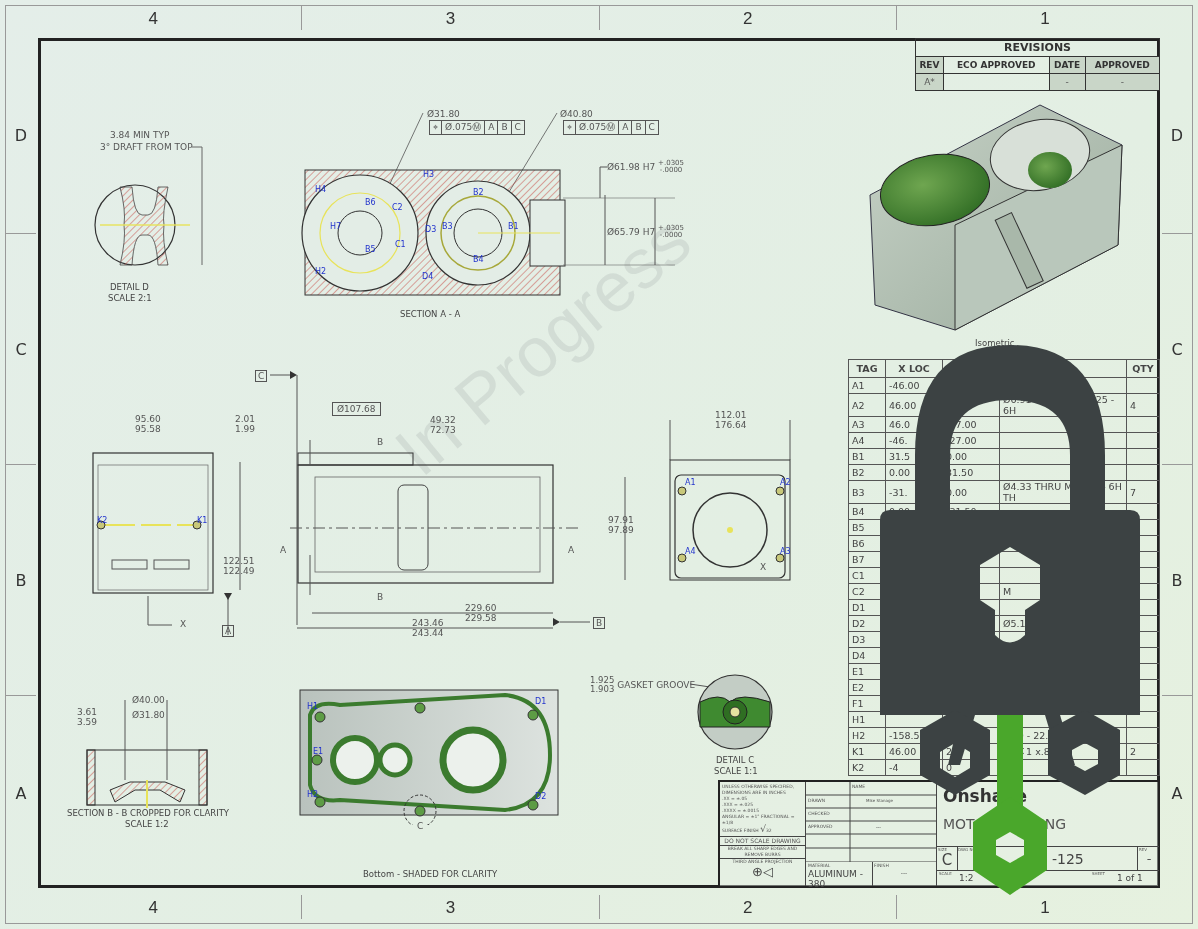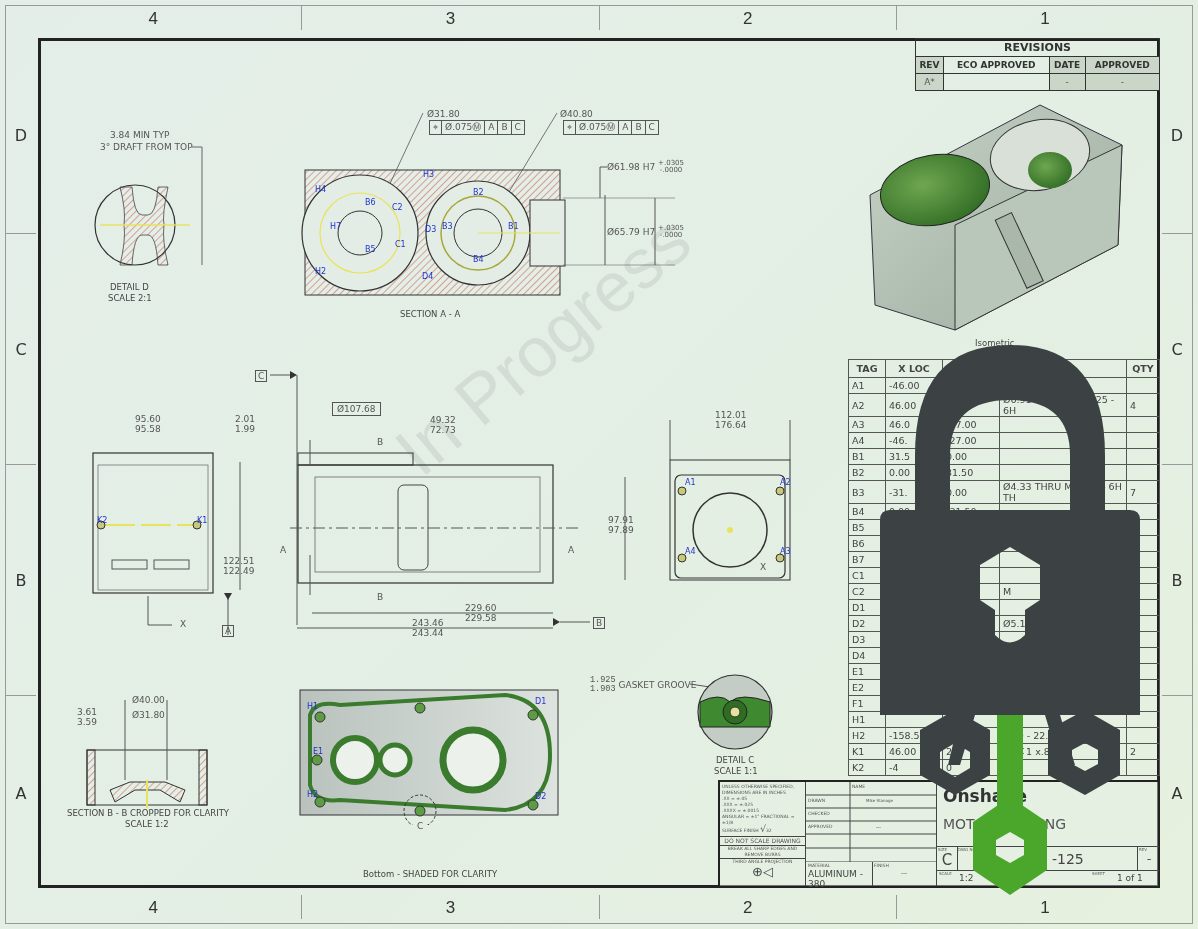--- a/index.html
+++ b/index.html
@@ -481,21 +481,21 @@
   <div class="abs" style="left:18px;top:62px;font-size:8px;color:#2233cc;">E1</div>
   <div class="abs" style="left:12px;top:105px;font-size:8px;color:#2233cc;">H2</div>
   <div class="abs" style="left:240px;top:12px;font-size:8px;color:#2233cc;">D1</div>
   <div class="abs" style="left:240px;top:107px;font-size:8px;color:#2233cc;">D2</div>
   <div class="dim abs" style="left:122px;top:136px;">C</div>
   <div class="lbl abs" style="left:68px;top:184px;">Bottom - SHADED FOR CLARITY</div>
 </div>
 
 <div class="abs" style="left:590px;top:672px;width:190px;height:110px;">
   <div class="abs" style="left:0;top:4px;font-size:9px;color:#555;display:flex;align-items:center;">
-    <span style="display:inline-block;line-height:9px;font-size:8.5px;font-family:Liberation Mono, monospace;"><span>1.925</span><br><span>1.903</span></span>
+    <span style="display:inline-block;line-height:9px;font-size:8.5px;"><span>1.925</span><br><span>1.903</span></span>
     <span style="margin-left:3px;">GASKET GROOVE</span>
   </div>
   <svg width="190" height="110" class="abs" style="left:0;top:0;">
     <line x1="100" y1="12" x2="120" y2="15" stroke="#555"></line>
     <circle cx="145" cy="40" r="37" fill="#c3cdc5" stroke="#333" stroke-width="1.2"></circle>
     <path d="M110,30 Q130,20 140,30 Q150,20 180,30 L180,55 L110,55Z" fill="#3f8a30" stroke="#222"></path>
     <circle cx="145" cy="40" r="12" fill="#2f6e22" stroke="#222"></circle>
     <circle cx="145" cy="40" r="5" fill="#e5e2a0" stroke="#333"></circle>
   </svg>
   <div class="lbl abs" style="left:126px;top:83px;">DETAIL C</div>

